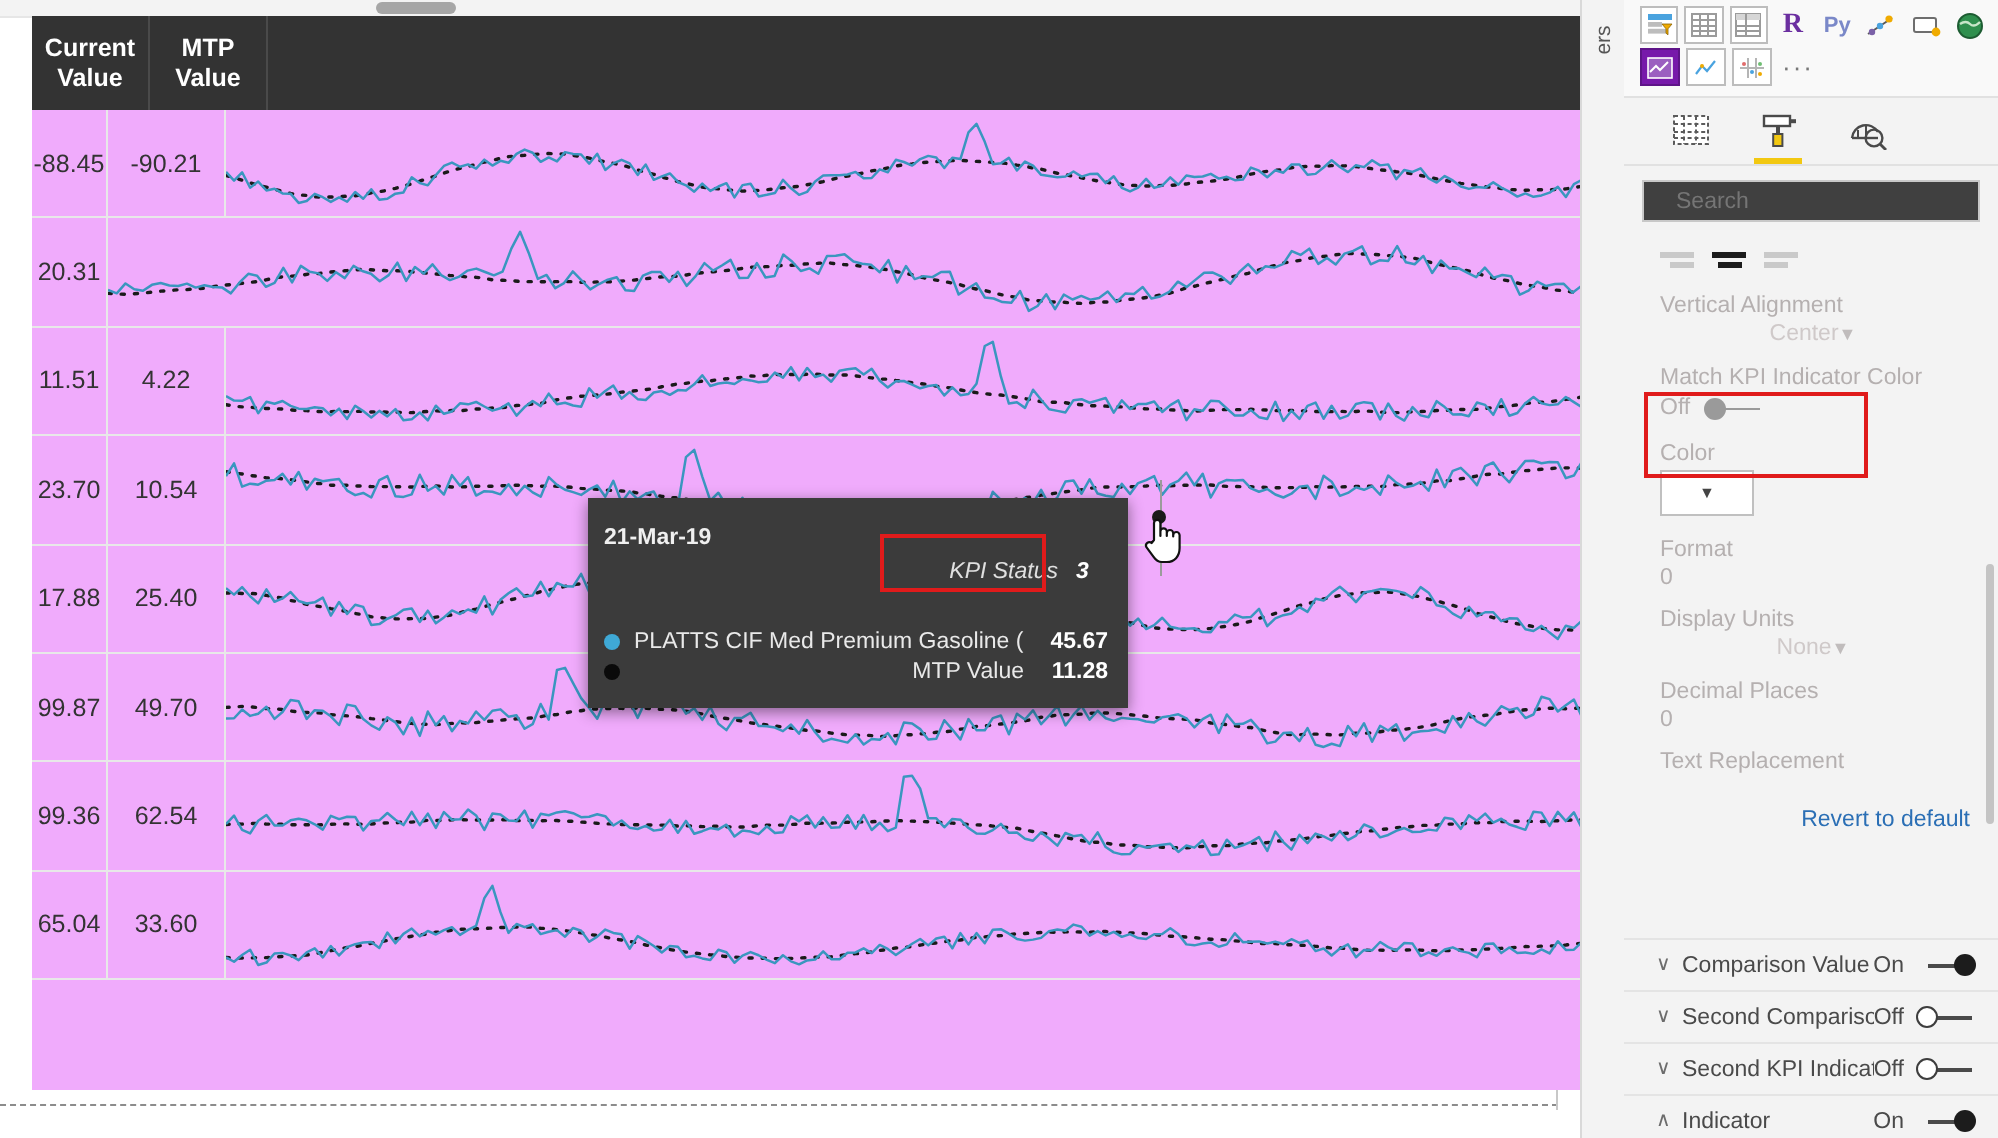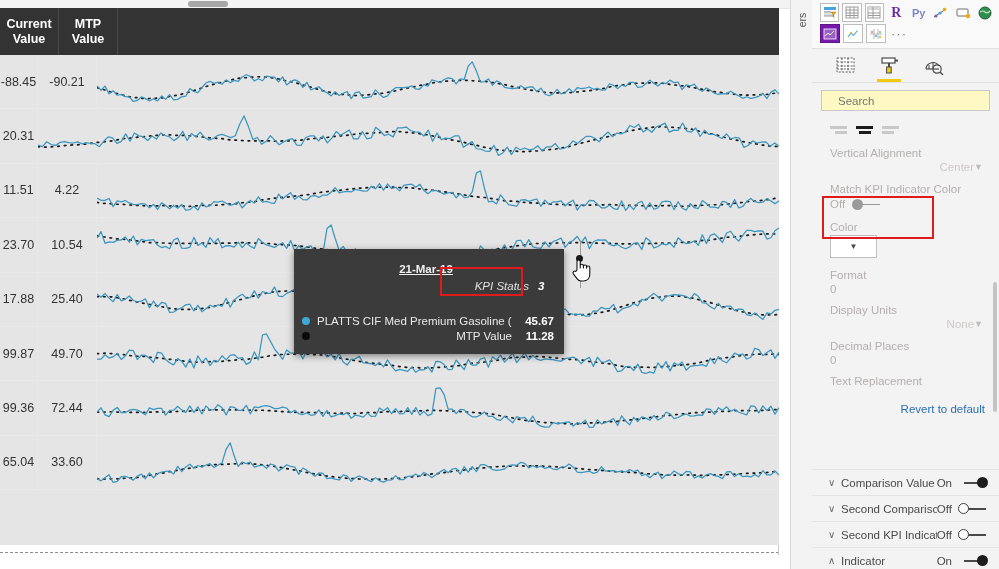--- a/index.html
+++ b/index.html
@@ -12,21 +12,21 @@
   }
 
   
   #canvas{position:absolute;left:0;top:0;width:790px;height:569px;background:#fff;overflow:hidden;}
 
   
   #top-scroll{position:absolute;left:0;top:0;width:790px;height:8px;background:#f3f3f3;border-bottom:1px solid #e6e6e6;}
   #top-scroll-thumb{position:absolute;left:188px;top:1px;width:40px;height:6px;background:#a6a6a6;border-radius:3px;}
 
   
-  #matrix{position:absolute;left:0;top:8px;width:779px;height:537px;background:#e5e5e5;}
+  #matrix{position:absolute;left:16px;top:8px;width:779px;height:537px;background:#f0abfc;}
 
   #mx-header{display:flex;height:47px;background:#333333;}
   .hd{display:flex;align-items:center;justify-content:center;text-align:center;
       color:#ffffff;font-weight:bold;font-size:12.5px;line-height:1.15;
       border-right:1px solid #4a4a4a;box-sizing:border-box;}
   .hd.c1{width:59px;}
   .hd.c2{width:59px;}
   .hd.c3{flex:1;border-right:none;font-size:13px;}
 
   .mx-row{display:flex;height:54.4px;border-bottom:1px solid #e8e8e8;box-sizing:border-box;}
@@ -43,21 +43,21 @@
   #crosshair{position:absolute;left:580px;top:240px;width:0;height:48px;border-left:1px solid #9b9b9b;}
   #crosshair-dot{position:absolute;left:576px;top:255px;width:7px;height:7px;border-radius:50%;background:#1a1a1a;}
 
   
   #cursor{position:absolute;left:570px;top:256px;width:22px;height:26px;}
 
   
   #tooltip{position:absolute;left:294px;top:249px;width:270px;height:105px;
       background:#3b3b3b;box-shadow:0 2px 7px rgba(0,0,0,.45);color:#e9e9e9;
       font-size:11.5px;box-sizing:border-box;padding:8px 10px 8px 8px;}
-  #tt-date{text-align:center;font-weight:bold;font-size:11.5px;color:#f0f0f0;margin:6px 4px 2px 0;text-decoration:underline;}
+  #tt-date{text-align:left;font-weight:bold;font-size:11.5px;color:#f0f0f0;margin:6px 4px 2px 0;}
   #tt-kpi-wrap{position:relative;display:flex;justify-content:flex-end;align-items:center;gap:9px;padding:3px 4px 3px 0;font-style:italic;}
   #tt-kpi-label{color:#e0e0e0;}
   #tt-kpi-value{font-weight:bold;color:#ffffff;min-width:12px;}
   #tt-redbox{position:absolute;left:146px;top:18px;width:83px;height:29px;border:2px solid #e01b1b;box-sizing:border-box;}
   .tt-series{display:flex;align-items:center;margin-top:3px;}
   .tt-dot{width:8px;height:8px;border-radius:50%;flex:0 0 8px;margin-right:7px;}
   .tt-name{flex:1;text-align:right;white-space:nowrap;overflow:hidden;}
   .tt-val{width:42px;text-align:right;font-weight:bold;color:#ffffff;}
   #tt-body{margin-top:20px;}
 
@@ -81,41 +81,41 @@
   .vicon.pytxt{font-size:11px;color:#7a88c8;font-weight:bold;}
 
   
   #pane-tabs{display:flex;align-items:flex-end;gap:18px;height:30px;padding:3px 0 0 20px;
              background:#f3f3f3;border-bottom:1px solid #e1e1e1;}
   .ptab{width:26px;height:26px;display:flex;flex-direction:column;align-items:center;justify-content:flex-start;position:relative;}
   .ptab .ul{position:absolute;bottom:0px;left:1px;width:24px;height:3px;background:#f2c811;}
 
   
   #search-wrap{padding:7px 9px 6px 9px;background:#f3f3f3;}
-  #search-box{display:flex;align-items:center;gap:7px;height:21px;background:#fef9c3;
+  #search-box{display:flex;align-items:center;gap:7px;height:21px;background:#404040;
       border:1px solid #c8c8c8;padding:0 7px;box-sizing:border-box;}
   #search-input{border:none;outline:none;font-size:11.5px;color:#8a8a8a;flex:1;background:transparent;
       font-family:"Liberation Sans",sans-serif;}
 
   
   #fmt{position:relative;padding:0 0 0 0;background:#f3f3f3;height:352px;overflow:hidden;}
   #fmt-scrollbar{position:absolute;right:2px;top:165px;width:4px;height:130px;background:#c4c4c4;border-radius:2px;}
 
   .align-row{display:flex;gap:9px;padding:6px 0 8px 18px;}
   .align-btn{width:17px;height:13px;display:flex;flex-direction:column;justify-content:center;gap:2px;}
   .align-btn span{display:block;height:3px;background:#c9c9c9;}
   .align-btn.on span{background:#1b1b1b;}
   .align-btn span.s{width:12px;}
   .align-btn span.l{width:17px;}
   .align-btn.r span{margin-left:auto;}
   .align-btn.c span{margin:0 auto;}
 
   .f-label{padding:3px 0 1px 18px;font-size:11.5px;color:#b5b0b0;}
   .f-value{padding:1px 0 6px 18px;font-size:11.5px;color:#b5b0b0;}
-  .f-dd{display:flex;align-items:center;justify-content:flex-end;
+  .f-dd{display:flex;align-items:center;justify-content:center;
         padding:1px 16px 7px 18px;font-size:11.5px;color:#cfc9c9;}
   .f-dd .chev{color:#c0bcbc;font-size:9px;}
 
   .toggle-line{display:flex;align-items:center;gap:7px;padding:2px 0 8px 18px;}
   .tg-label{font-size:11.5px;color:#b5b0b0;}
   .tg{width:30px;height:11px;position:relative;}
   .tg .bar{position:absolute;left:6px;top:5px;width:22px;height:1.5px;background:#9a9a9a;}
   .tg .knob{position:absolute;top:0;width:11px;height:11px;border-radius:50%;box-sizing:border-box;}
   .tg.off .knob{left:0;background:#9a9a9a;}
   .tg.on .knob{left:19px;background:#7a7a7a;}
@@ -210,21 +210,21 @@
           <div class="cell c2">49.70</div>
           <div class="cell spark">
             <svg viewBox="0 0 661 54" preserveAspectRatio="none">
               <path d="M 0.0 27.0 L 3.9 26.8 L 7.8 26.5 L 11.7 26.7 L 15.6 27.1 L 19.6 27.6 L 23.5 27.6 L 27.4 28.1 L 31.3 28.8 L 35.2 29.3 L 39.1 29.6 L 43.0 29.7 L 46.9 29.9 L 50.8 30.7 L 54.8 30.9 L 58.7 31.3 L 62.6 31.6 L 66.5 32.1 L 70.4 32.7 L 74.3 33.1 L 78.2 33.7 L 82.1 34.2 L 86.0 34.7 L 90.0 35.1 L 93.9 35.6 L 97.8 35.5 L 101.7 35.7 L 105.6 35.4 L 109.5 35.1 L 113.4 34.8 L 117.3 34.9 L 121.2 34.7 L 125.2 34.2 L 129.1 33.9 L 133.0 33.5 L 136.9 33.1 L 140.8 32.8 L 144.7 32.5 L 148.6 32.3 L 152.5 31.7 L 156.4 30.9 L 160.4 30.6 L 164.3 29.8 L 168.2 29.0 L 172.1 28.7 L 176.0 27.9 L 179.9 27.8 L 183.8 27.6 L 187.7 27.5 L 191.7 27.5 L 195.6 27.7 L 199.5 27.3 L 203.4 27.4 L 207.3 27.7 L 211.2 28.0 L 215.1 28.1 L 219.0 28.4 L 222.9 28.9 L 226.9 29.7 L 230.8 30.3 L 234.7 31.2 L 238.6 32.1 L 242.5 32.6 L 246.4 33.3 L 250.3 34.0 L 254.2 34.8 L 258.1 35.3 L 262.1 35.9 L 266.0 36.4 L 269.9 36.9 L 273.8 37.4 L 277.7 38.1 L 281.6 38.6 L 285.5 38.8 L 289.4 39.4 L 293.3 40.0 L 297.3 40.4 L 301.2 40.9 L 305.1 41.1 L 309.0 40.9 L 312.9 41.3 L 316.8 41.7 L 320.7 41.6 L 324.6 41.3 L 328.5 40.9 L 332.5 40.8 L 336.4 40.3 L 340.3 40.3 L 344.2 39.6 L 348.1 39.4 L 352.0 38.9 L 355.9 38.0 L 359.8 37.6 L 363.7 36.6 L 367.7 36.4 L 371.6 35.9 L 375.5 35.4 L 379.4 35.0 L 383.3 34.3 L 387.2 33.8 L 391.1 33.0 L 395.0 32.0 L 398.9 31.6 L 402.9 30.8 L 406.8 30.7 L 410.7 30.6 L 414.6 30.4 L 418.5 30.0 L 422.4 29.9 L 426.3 29.8 L 430.2 30.0 L 434.1 30.3 L 438.1 30.7 L 442.0 31.1 L 445.9 31.5 L 449.8 32.0 L 453.7 32.6 L 457.6 32.7 L 461.5 32.8 L 465.4 33.0 L 469.3 33.3 L 473.3 33.9 L 477.2 34.9 L 481.1 35.3 L 485.0 35.7 L 488.9 36.3 L 492.8 37.0 L 496.7 37.2 L 500.6 38.1 L 504.6 39.0 L 508.5 39.7 L 512.4 40.4 L 516.3 40.7 L 520.2 40.8 L 524.1 40.7 L 528.0 40.5 L 531.9 40.6 L 535.8 40.9 L 539.8 40.9 L 543.7 40.6 L 547.6 40.0 L 551.5 40.1 L 555.4 39.8 L 559.3 39.3 L 563.2 38.6 L 567.1 38.4 L 571.0 38.1 L 575.0 37.5 L 578.9 37.0 L 582.8 36.3 L 586.7 35.4 L 590.6 34.3 L 594.5 33.4 L 598.4 32.6 L 602.3 31.8 L 606.2 31.6 L 610.2 31.0 L 614.1 30.7 L 618.0 29.9 L 621.9 29.3 L 625.8 28.6 L 629.7 28.2 L 633.6 28.2 L 637.5 27.7 L 641.4 27.4 L 645.4 27.5 L 649.3 27.7 L 653.2 27.4 L 657.1 27.5 L 661.0 27.9" fill="none" stroke="#1a1a1a" stroke-width="1.7" stroke-dasharray="1.6 5" stroke-linecap="round" vector-effect="non-scaling-stroke"></path>
               <path d="M 0.0 32.6 L 3.9 32.5 L 7.8 28.1 L 11.7 31.3 L 15.6 30.2 L 19.6 26.7 L 23.5 32.8 L 27.4 29.3 L 31.3 23.3 L 35.2 23.9 L 39.1 32.8 L 43.0 28.4 L 46.9 28.7 L 50.8 31.5 L 54.8 35.9 L 58.7 25.6 L 62.6 26.4 L 66.5 32.9 L 70.4 36.1 L 74.3 38.3 L 78.2 32.0 L 82.1 34.6 L 86.0 40.6 L 90.0 32.2 L 93.9 41.4 L 97.8 29.1 L 101.7 36.0 L 105.6 31.4 L 109.5 39.0 L 113.4 33.8 L 117.3 35.1 L 121.2 29.1 L 125.2 33.3 L 129.1 28.7 L 133.0 28.0 L 136.9 31.7 L 140.8 31.0 L 144.7 37.8 L 148.6 35.5 L 152.5 25.3 L 156.4 33.2 L 160.4 8.1 L 164.3 7.0 L 168.2 14.7 L 172.1 22.3 L 176.0 27.3 L 179.9 32.7 L 183.8 23.2 L 187.7 26.3 L 191.7 26.3 L 195.6 23.9 L 199.5 32.3 L 203.4 23.5 L 207.3 25.1 L 211.2 22.5 L 215.1 23.3 L 219.0 23.6 L 222.9 30.2 L 226.9 27.4 L 230.8 33.3 L 234.7 26.7 L 238.6 35.3 L 242.5 38.5 L 246.4 32.4 L 250.3 32.2 L 254.2 29.7 L 258.1 36.4 L 262.1 36.5 L 266.0 37.2 L 269.9 39.0 L 273.8 35.7 L 277.7 40.3 L 281.6 33.4 L 285.5 39.6 L 289.4 44.3 L 293.3 42.9 L 297.3 43.8 L 301.2 44.8 L 305.1 40.6 L 309.0 45.8 L 312.9 43.0 L 316.8 43.4 L 320.7 40.0 L 324.6 45.6 L 328.5 34.7 L 332.5 35.1 L 336.4 38.0 L 340.3 43.2 L 344.2 42.8 L 348.1 33.5 L 352.0 38.2 L 355.9 43.2 L 359.8 32.9 L 363.7 38.5 L 367.7 38.6 L 371.6 32.4 L 375.5 31.1 L 379.4 40.6 L 383.3 30.2 L 387.2 33.1 L 391.1 28.5 L 395.0 35.5 L 398.9 31.2 L 402.9 26.2 L 406.8 36.1 L 410.7 30.7 L 414.6 26.2 L 418.5 33.2 L 422.4 28.7 L 426.3 32.5 L 430.2 33.8 L 434.1 32.3 L 438.1 32.8 L 442.0 33.0 L 445.9 34.1 L 449.8 34.6 L 453.7 32.0 L 457.6 31.3 L 461.5 30.5 L 465.4 32.5 L 469.3 37.1 L 473.3 32.9 L 477.2 30.7 L 481.1 39.9 L 485.0 30.6 L 488.9 35.5 L 492.8 35.3 L 496.7 33.3 L 500.6 38.0 L 504.6 45.2 L 508.5 44.3 L 512.4 40.0 L 516.3 39.7 L 520.2 44.1 L 524.1 37.5 L 528.0 45.9 L 531.9 47.0 L 535.8 45.4 L 539.8 46.6 L 543.7 36.4 L 547.6 41.6 L 551.5 35.0 L 555.4 44.4 L 559.3 36.3 L 563.2 38.7 L 567.1 35.5 L 571.0 43.8 L 575.0 39.8 L 578.9 39.1 L 582.8 38.8 L 586.7 38.1 L 590.6 39.8 L 594.5 31.4 L 598.4 37.0 L 602.3 29.9 L 606.2 34.1 L 610.2 36.2 L 614.1 31.5 L 618.0 26.4 L 621.9 28.4 L 625.8 27.3 L 629.7 32.4 L 633.6 30.6 L 637.5 21.6 L 641.4 22.8 L 645.4 29.1 L 649.3 25.9 L 653.2 23.0 L 657.1 31.8 L 661.0 25.5" fill="none" stroke="#3a96bf" stroke-width="1.25" stroke-linejoin="round" vector-effect="non-scaling-stroke"></path>
             </svg>
           </div>
         </div>
         <div class="mx-row">
           <div class="cell c1">99.36</div>
-          <div class="cell c2">72.44</div>
+          <div class="cell c2">62.54</div>
           <div class="cell spark">
             <svg viewBox="0 0 661 54" preserveAspectRatio="none">
               <path d="M 0.0 31.6 L 3.9 31.3 L 7.8 31.4 L 11.7 31.1 L 15.6 31.1 L 19.6 31.4 L 23.5 31.4 L 27.4 31.4 L 31.3 31.7 L 35.2 31.8 L 39.1 31.7 L 43.0 32.0 L 46.9 31.7 L 50.8 31.5 L 54.8 31.3 L 58.7 31.3 L 62.6 31.5 L 66.5 31.4 L 70.4 31.4 L 74.3 30.9 L 78.2 30.8 L 82.1 30.8 L 86.0 30.3 L 90.0 30.4 L 93.9 29.9 L 97.8 29.5 L 101.7 29.6 L 105.6 29.6 L 109.5 29.2 L 113.4 29.1 L 117.3 29.3 L 121.2 29.3 L 125.2 29.3 L 129.1 29.3 L 133.0 29.2 L 136.9 29.3 L 140.8 29.6 L 144.7 29.7 L 148.6 29.5 L 152.5 29.7 L 156.4 29.6 L 160.4 29.6 L 164.3 30.0 L 168.2 30.0 L 172.1 30.4 L 176.0 30.6 L 179.9 31.0 L 183.8 31.3 L 187.7 31.3 L 191.7 31.6 L 195.6 31.7 L 199.5 31.7 L 203.4 31.8 L 207.3 31.9 L 211.2 31.9 L 215.1 32.1 L 219.0 32.4 L 222.9 32.2 L 226.9 32.4 L 230.8 32.7 L 234.7 32.6 L 238.6 32.4 L 242.5 32.7 L 246.4 32.9 L 250.3 32.9 L 254.2 32.6 L 258.1 32.2 L 262.1 31.9 L 266.0 31.9 L 269.9 31.9 L 273.8 31.6 L 277.7 31.4 L 281.6 30.9 L 285.5 31.1 L 289.4 30.9 L 293.3 30.9 L 297.3 30.7 L 301.2 30.5 L 305.1 30.5 L 309.0 30.2 L 312.9 30.2 L 316.8 30.0 L 320.7 29.8 L 324.6 29.6 L 328.5 29.8 L 332.5 29.9 L 336.4 30.1 L 340.3 30.2 L 344.2 30.5 L 348.1 30.6 L 352.0 30.9 L 355.9 31.2 L 359.8 31.6 L 363.7 31.8 L 367.7 31.9 L 371.6 32.4 L 375.5 32.8 L 379.4 33.2 L 383.3 33.5 L 387.2 34.4 L 391.1 35.2 L 395.0 35.9 L 398.9 36.5 L 402.9 37.4 L 406.8 38.2 L 410.7 39.0 L 414.6 39.7 L 418.5 40.5 L 422.4 40.6 L 426.3 41.0 L 430.2 41.7 L 434.1 42.0 L 438.1 42.0 L 442.0 42.4 L 445.9 42.9 L 449.8 42.8 L 453.7 43.1 L 457.6 43.4 L 461.5 43.4 L 465.4 43.4 L 469.3 43.0 L 473.3 42.7 L 477.2 42.4 L 481.1 42.3 L 485.0 42.3 L 488.9 42.1 L 492.8 41.4 L 496.7 41.1 L 500.6 41.0 L 504.6 40.8 L 508.5 40.1 L 512.4 39.8 L 516.3 39.4 L 520.2 39.2 L 524.1 38.5 L 528.0 38.0 L 531.9 37.3 L 535.8 37.1 L 539.8 36.3 L 543.7 36.0 L 547.6 35.5 L 551.5 34.9 L 555.4 34.8 L 559.3 34.1 L 563.2 33.8 L 567.1 33.2 L 571.0 33.1 L 575.0 32.6 L 578.9 32.1 L 582.8 32.0 L 586.7 31.9 L 590.6 31.4 L 594.5 31.4 L 598.4 31.3 L 602.3 30.9 L 606.2 30.7 L 610.2 30.7 L 614.1 30.6 L 618.0 30.1 L 621.9 30.0 L 625.8 30.0 L 629.7 29.9 L 633.6 30.1 L 637.5 30.1 L 641.4 29.9 L 645.4 29.7 L 649.3 29.5 L 653.2 29.2 L 657.1 29.0 L 661.0 28.9" fill="none" stroke="#1a1a1a" stroke-width="1.7" stroke-dasharray="1.6 5" stroke-linecap="round" vector-effect="non-scaling-stroke"></path>
               <path d="M 0.0 31.4 L 3.9 27.1 L 7.8 34.3 L 11.7 36.1 L 15.6 29.7 L 19.6 26.8 L 23.5 32.1 L 27.4 32.1 L 31.3 29.5 L 35.2 28.7 L 39.1 29.5 L 43.0 31.5 L 46.9 34.2 L 50.8 27.2 L 54.8 28.9 L 58.7 27.7 L 62.6 27.8 L 66.5 34.6 L 70.4 29.8 L 74.3 29.5 L 78.2 25.8 L 82.1 29.2 L 86.0 31.9 L 90.0 25.2 L 93.9 31.9 L 97.8 26.1 L 101.7 33.3 L 105.6 25.3 L 109.5 29.2 L 113.4 29.0 L 117.3 24.0 L 121.2 27.0 L 125.2 34.3 L 129.1 26.1 L 133.0 26.6 L 136.9 29.6 L 140.8 29.8 L 144.7 24.6 L 148.6 33.2 L 152.5 26.2 L 156.4 26.9 L 160.4 25.5 L 164.3 24.9 L 168.2 25.9 L 172.1 27.9 L 176.0 27.7 L 179.9 26.4 L 183.8 27.4 L 187.7 32.1 L 191.7 29.6 L 195.6 33.2 L 199.5 33.9 L 203.4 32.3 L 207.3 34.7 L 211.2 34.1 L 215.1 29.2 L 219.0 35.8 L 222.9 29.8 L 226.9 36.3 L 230.8 35.0 L 234.7 33.4 L 238.6 34.1 L 242.5 31.7 L 246.4 37.7 L 250.3 34.6 L 254.2 35.2 L 258.1 36.5 L 262.1 32.5 L 266.0 35.9 L 269.9 35.5 L 273.8 27.4 L 277.7 30.0 L 281.6 27.0 L 285.5 33.1 L 289.4 27.9 L 293.3 33.3 L 297.3 33.0 L 301.2 26.9 L 305.1 33.7 L 309.0 26.8 L 312.9 34.4 L 316.8 30.7 L 320.7 35.0 L 324.6 33.2 L 328.5 7.4 L 332.5 7.0 L 336.4 13.5 L 340.3 28.5 L 344.2 28.5 L 348.1 33.0 L 352.0 28.8 L 355.9 29.2 L 359.8 33.4 L 363.7 36.2 L 367.7 36.3 L 371.6 34.4 L 375.5 31.3 L 379.4 35.8 L 383.3 35.7 L 387.2 38.8 L 391.1 39.8 L 395.0 35.6 L 398.9 38.7 L 402.9 42.3 L 406.8 35.9 L 410.7 37.5 L 414.6 36.9 L 418.5 41.4 L 422.4 35.6 L 426.3 43.0 L 430.2 45.7 L 434.1 46.7 L 438.1 46.5 L 442.0 42.1 L 445.9 43.2 L 449.8 42.5 L 453.7 41.9 L 457.6 41.4 L 461.5 45.5 L 465.4 42.2 L 469.3 43.3 L 473.3 39.6 L 477.2 47.0 L 481.1 46.7 L 485.0 39.3 L 488.9 43.4 L 492.8 42.1 L 496.7 40.4 L 500.6 38.0 L 504.6 45.0 L 508.5 35.2 L 512.4 40.5 L 516.3 44.3 L 520.2 36.8 L 524.1 41.0 L 528.0 36.2 L 531.9 37.6 L 535.8 39.7 L 539.8 34.9 L 543.7 39.5 L 547.6 37.2 L 551.5 31.6 L 555.4 33.3 L 559.3 38.1 L 563.2 36.9 L 567.1 34.8 L 571.0 33.4 L 575.0 35.4 L 578.9 35.3 L 582.8 34.2 L 586.7 34.7 L 590.6 28.2 L 594.5 28.8 L 598.4 33.8 L 602.3 27.0 L 606.2 29.7 L 610.2 26.1 L 614.1 30.6 L 618.0 28.7 L 621.9 31.6 L 625.8 32.9 L 629.7 34.3 L 633.6 25.2 L 637.5 25.6 L 641.4 32.3 L 645.4 25.2 L 649.3 29.9 L 653.2 25.5 L 657.1 33.6 L 661.0 26.8" fill="none" stroke="#3a96bf" stroke-width="1.25" stroke-linejoin="round" vector-effect="non-scaling-stroke"></path>
             </svg>
           </div>
         </div>
         <div class="mx-row">
           <div class="cell c1">65.04</div>
           <div class="cell c2">33.60</div>

